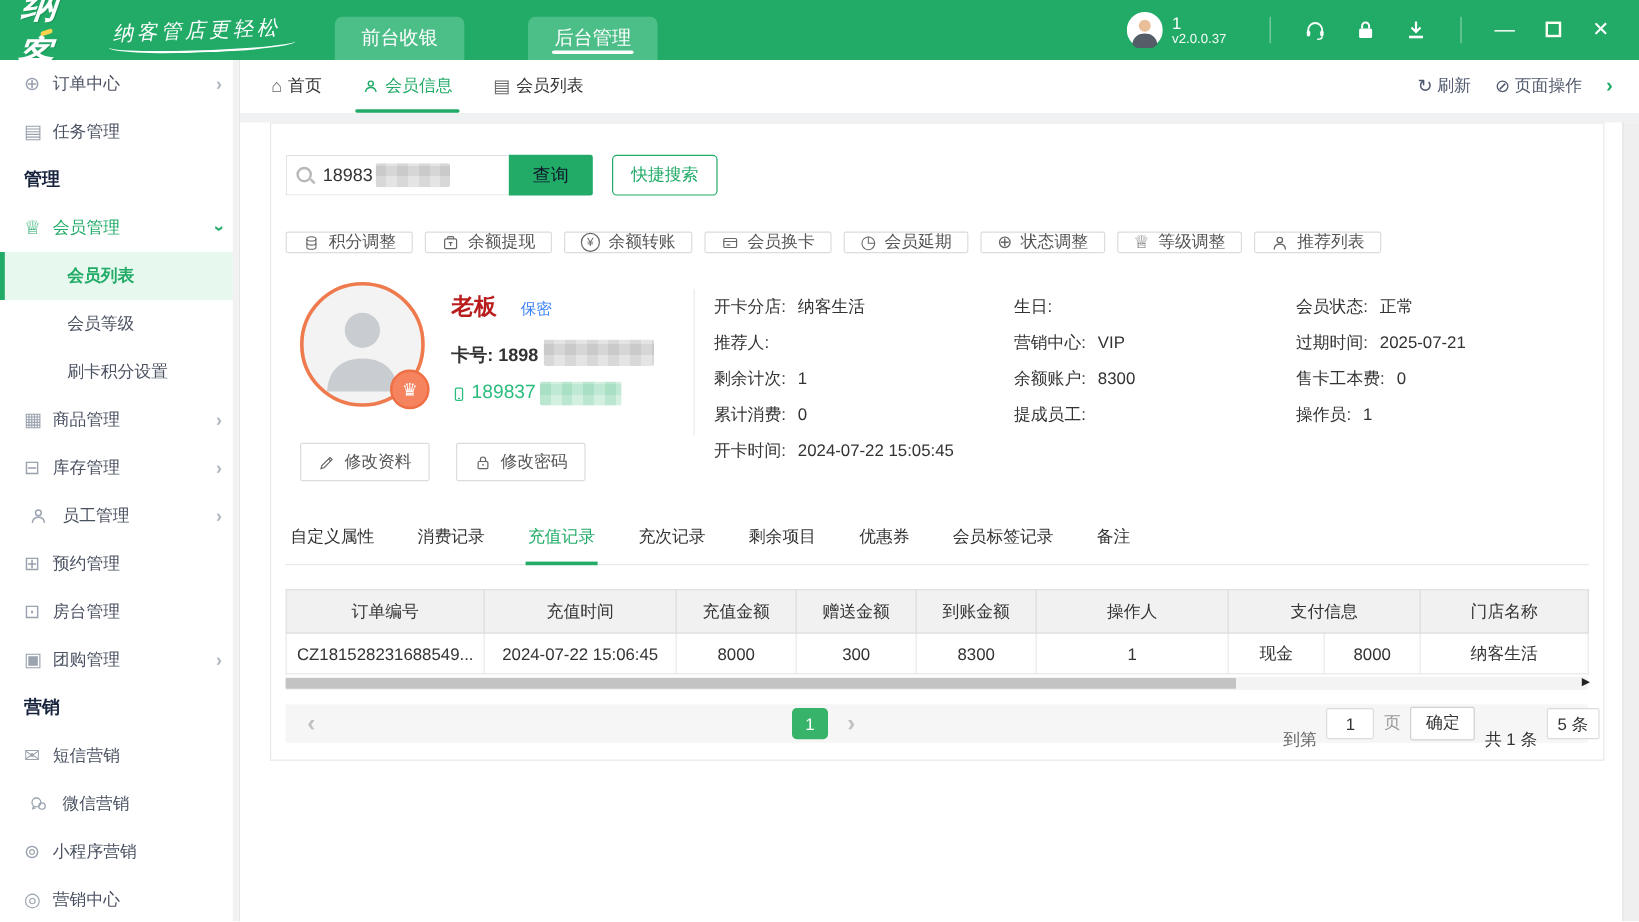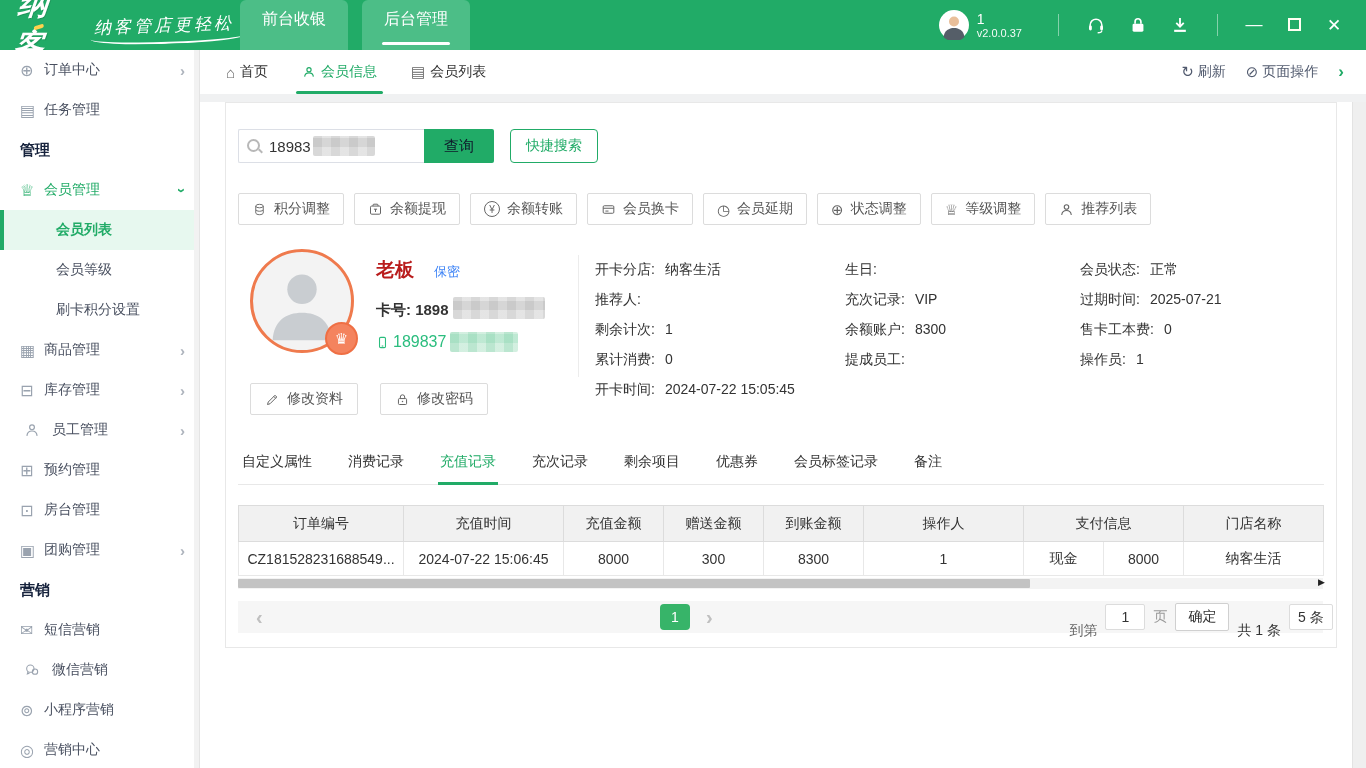--- a/index.html
+++ b/index.html
@@ -11,22 +11,22 @@
   .brand { position:absolute; left:16px; top:0; height:50px; display:flex; align-items:center; }
   .logo { font-size:30px; font-weight:bold; font-style:italic; letter-spacing:2px; transform:skewX(-6deg);
           text-shadow:1px 1px 0 rgba(0,0,0,.12); }
   .logo::after { content:""; display:inline-block; width:10px; height:4px; background:#ffd24d;
           border-radius:2px; margin-left:-14px; vertical-align:26px; transform:rotate(-18deg); }
   .slogan { position:relative; margin-left:18px; font-family:"DejaVu Serif","Liberation Serif",serif;
           font-style:italic; font-size:17px; letter-spacing:3px; transform:rotate(-2deg); }
   .slogan::after { content:""; position:absolute; left:-4px; right:-12px; bottom:-7px; height:12px;
           border-bottom:2px solid #fff; border-radius:50%; }
   .top-tabs { position:absolute; left:240px; bottom:0; display:flex; gap:14px; }
-  .top-tab { position:relative; height:50px; line-height:38px; padding:0 22px; background:#4cbe87;
-          border-radius:6px 6px 0 0; font-size:16px; cursor:default; }
+  .top-tab { position:relative; height:36px; line-height:38px; padding:0 22px; background:#4cbe87;
+          border-radius:6px 6px 0 0; font-size:16px; cursor:default;margin-left:39px; }
   .top-tab.active::after { content:""; position:absolute; left:20px; right:20px; bottom:5px; height:3px;
           background:#fff; border-radius:2px; }
   .top-right { position:absolute; right:12px; top:0; height:50px; display:flex; align-items:center; }
   .tr-user { display:flex; align-items:center; margin-right:20px; }
   .tr-user svg { width:30px; height:30px; }
   .tr-usercol { margin-left:8px; line-height:1.15; }
   .tr-name { font-size:14px; }
   .tr-ver { font-size:11px; opacity:.95; }
   .tr-sep { width:1px; height:22px; background:rgba(255,255,255,.45); margin:0 16px; }
   .tr-icon { width:42px; text-align:center; cursor:pointer; }
@@ -90,21 +90,21 @@
                              repeating-linear-gradient(0deg,#e8e8e8 0 9px,#d9d9d9 9px 18px); }
   .mosaic.green { background-image:repeating-linear-gradient(90deg,rgba(33,171,103,.18) 0 9px,rgba(33,171,103,.05) 9px 18px),
                              repeating-linear-gradient(0deg,#ddf3e7 0 9px,#c7ecd9 9px 18px); }
   .btn-query { width:70px; height:34px; background:#21ab67; color:#0f172a; font-size:15px; border:none;
                border-radius:0 2px 2px 0; cursor:pointer; }
   .btn-quick { margin-left:16px; height:34px; padding:0 15px; background:#fff; color:#21ab67; font-size:14px;
                border:1px solid #21ab67; border-radius:4px; cursor:pointer; }
 
   
   .toolbar { margin-top:30px; display:flex; gap:10px; }
-  .tb-btn { display:flex; align-items:center; gap:7px; height:32px; padding:0 13px; background:#fff;
+  .tb-btn { display:flex; align-items:center; gap:7px; height:18px; padding:0 13px; background:#fff;
             border:1px solid #dcdcdc; border-radius:2px; color:#555; font-size:14px; cursor:pointer; }
   .tb-btn svg { width:15px; height:15px; color:#666; }
   .tb-btn .gi { font-size:15px; color:#666; line-height:1; }
   .yen-circle { display:inline-flex; align-items:center; justify-content:center; width:16px; height:16px;
                 border:1.4px solid #666; border-radius:50%; font-size:10px; color:#666; }
 
   
   .member { margin-top:24px; display:flex; }
   .member-left { flex:0 0 328px; margin-left:12px; }
   .m-toprow { display:flex; }
@@ -463,21 +463,21 @@
           <div class="info-cols">
             <div class="info-col c1">
               <div class="field"><span class="f-label">开卡分店:</span><span class="f-value">纳客生活</span></div>
               <div class="field"><span class="f-label">推荐人:</span><span class="f-value"></span></div>
               <div class="field"><span class="f-label">剩余计次:</span><span class="f-value">1</span></div>
               <div class="field"><span class="f-label">累计消费:</span><span class="f-value">0</span></div>
               <div class="field"><span class="f-label">开卡时间:</span><span class="f-value">2024-07-22 15:05:45</span></div>
             </div>
             <div class="info-col c2">
               <div class="field"><span class="f-label">生日:</span><span class="f-value"></span></div>
-              <div class="field"><span class="f-label">充次记录:</span><span class="f-value">VIP</span></div>
+              <div class="field"><span class="f-label">营销中心:</span><span class="f-value">VIP</span></div>
               <div class="field"><span class="f-label">余额账户:</span><span class="f-value">8300</span></div>
               <div class="field"><span class="f-label">提成员工:</span><span class="f-value"></span></div>
             </div>
             <div class="info-col c3">
               <div class="field"><span class="f-label">会员状态:</span><span class="f-value">正常</span></div>
               <div class="field"><span class="f-label">过期时间:</span><span class="f-value">2025-07-21</span></div>
               <div class="field"><span class="f-label">售卡工本费:</span><span class="f-value">0</span></div>
               <div class="field"><span class="f-label">操作员:</span><span class="f-value">1</span></div>
             </div>
           </div>

